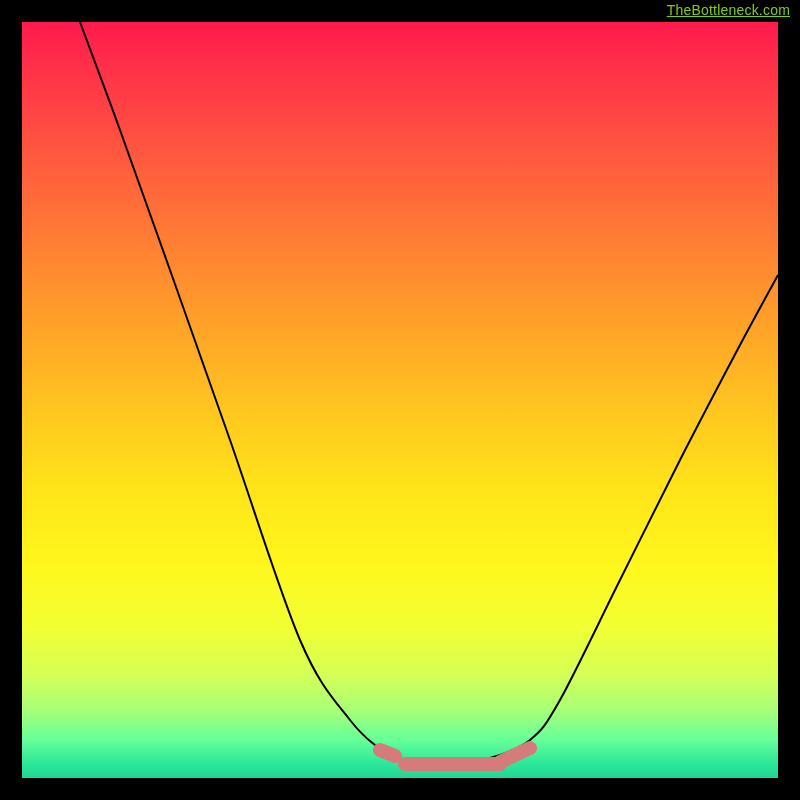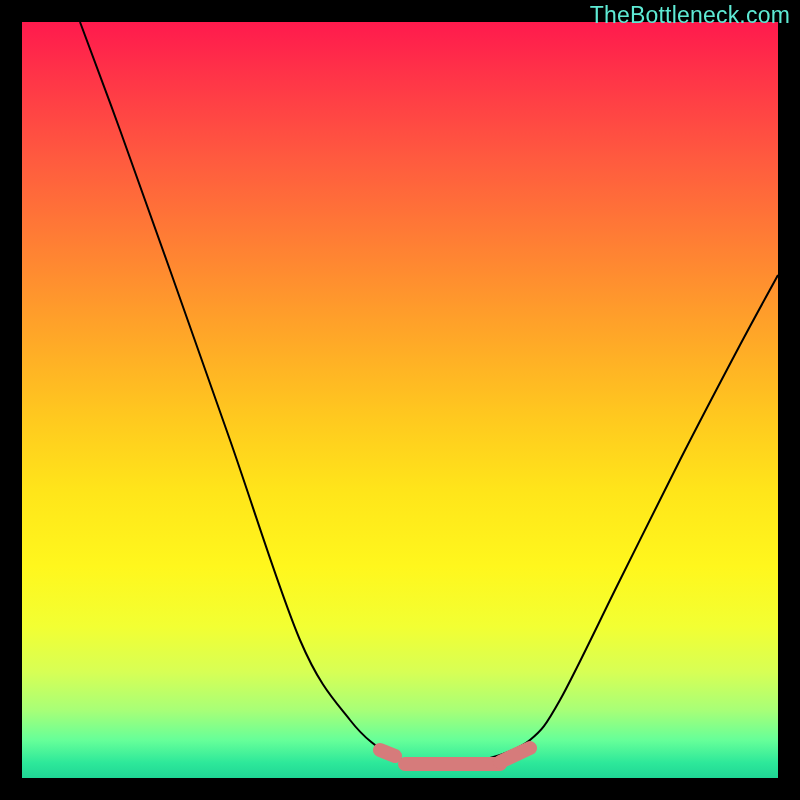--- a/index.html
+++ b/index.html
@@ -31,25 +31,26 @@
       #a8ff77 91%,
       #66ff99 95%,
       #2de89a 98%,
       #1fd695 100%
     );
   }
   .watermark {
     position: absolute;
     top: 2px;
     right: 10px;
-    color: #5eead4;
-    font-size: 23px;
+    color: #84cc16;
+    font-size: 14px;
     font-weight: 400;
     letter-spacing: 0.2px;
     z-index: 5;
+    text-decoration: underline;
   }
   svg.plot {
     position: absolute;
     left: 0;
     top: 0;
     width: 800px;
     height: 800px;
     z-index: 3;
   }
   .curve-main {

